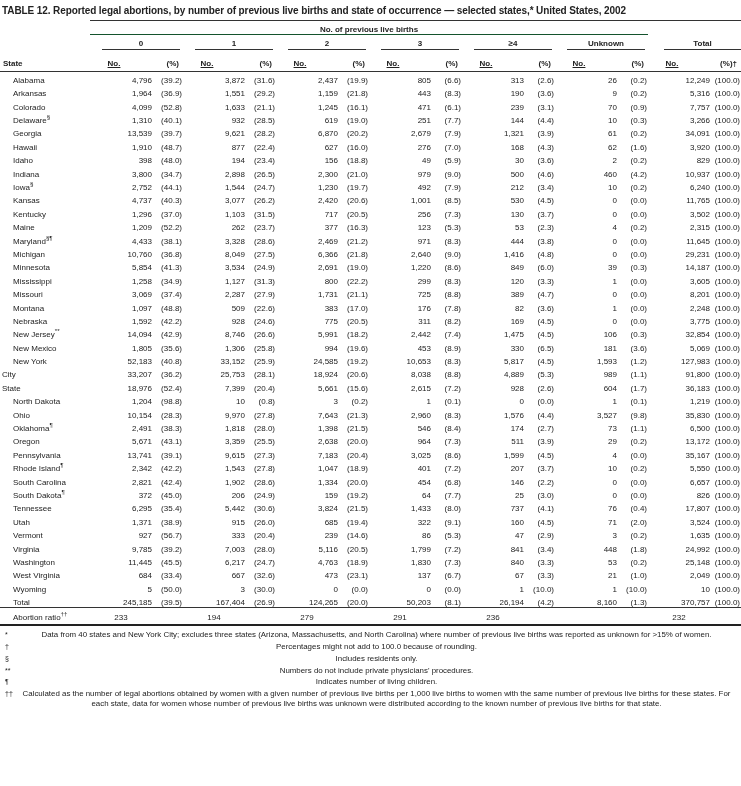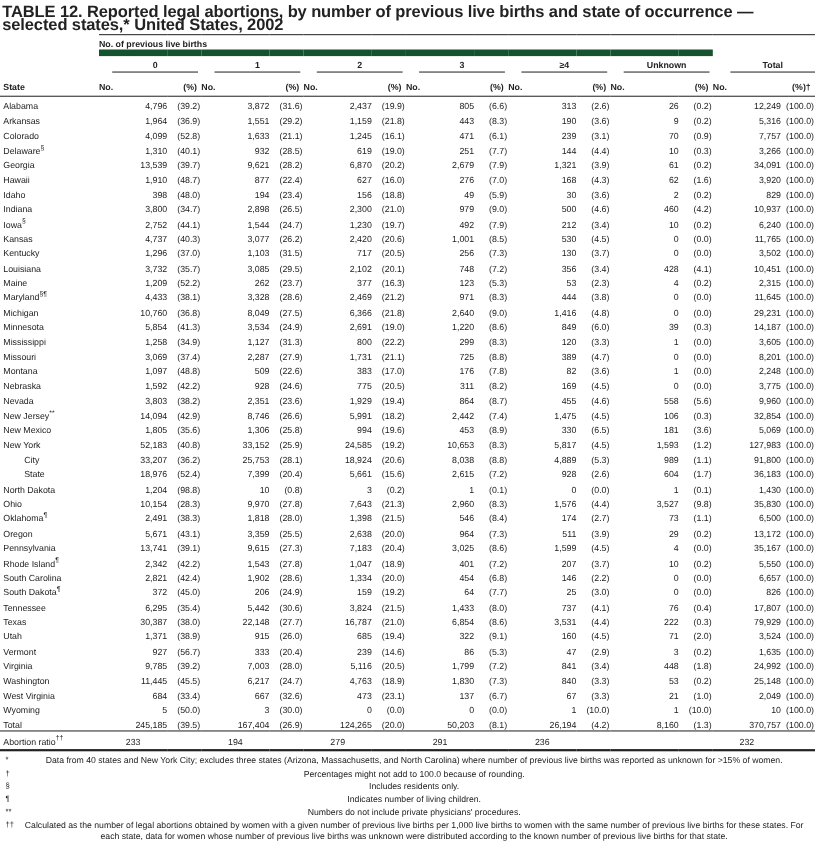--- a/index.html
+++ b/index.html
@@ -1,36 +1,36 @@
 <!DOCTYPE html>
 <html><head>
 <meta charset="utf-8">
 <style>
   html,body{margin:0;padding:0;background:#ffffff;color:#1a1a1a;}
   body{width:741px;font-family:"Liberation Sans","DejaVu Sans",sans-serif;-webkit-font-smoothing:antialiased;}
   .page{width:741px;padding:4px 0 0 0;box-sizing:border-box;}
-  .title{font-size:15px;font-weight:bold;line-height:11.5px;letter-spacing:-0.1px;padding:1px 2px 3px 2px;color:#222;}
+  .title{font-size:10px;font-weight:bold;line-height:11.5px;letter-spacing:-0.1px;padding:1px 2px 3px 2px;color:#222;}
   table{width:741px;border-collapse:collapse;table-layout:fixed;}
   col.c-state{width:90px;}
   col.c-no{width:62px;}
   col.c-pct{width:31px;}
   th,td{font-size:8px;font-weight:normal;padding:0;margin:0;vertical-align:bottom;white-space:nowrap;color:#222;}
   thead .rule-top{border-top:1px solid #333;}
-  th.span-h{text-align:left;font-weight:bold;border-bottom:6px solid #14532d;height:13px;}
+  th.span-h{text-align:center;font-weight:bold;border-bottom:1px solid #14532d;height:13px;}
   th.span-h-pad{height:13px;}
   th.grp-h{height:15px;text-align:center;font-weight:bold;}
   th.grp-h .grp{display:block;border-bottom:1px solid #333;margin:0 3px 0 12px;padding-bottom:1px;}
   th.grp-h.total .grp{margin:0 0 0 16px;}
   tr.subcol-row th{height:18px;border-bottom:1px solid #333;padding-bottom:3px;font-weight:bold;}
   th.state-h{text-align:left;padding-left:3px;}
-  th.no-h{text-align:left;padding-right:14px;}
+  th.no-h{text-align:center;padding-right:14px;text-decoration:underline;}
   th.pct-h{text-align:right;padding-right:4px;}
   tbody td{height:13.4px;}
-  td.state{text-align:left;padding-left:3px;overflow:hidden;}
-  td.state.indent{padding-left:22px;}
+  td.state{text-align:left;padding-left:13px;overflow:hidden;}
+  td.state.indent{padding-left:2px;}
   td.num{text-align:right;}
   td.pct{text-align:right;padding-right:1px;}
   sup{font-size:6.2px;vertical-align:4px;line-height:0;}
   tr.ratio-row td{border-top:1px solid #333;border-bottom:2px solid #222;height:14px;padding-bottom:2px;}
   td.ratio{text-align:center;}
   .footnotes{padding:4px 4px 0 2px;}
   .fn{display:flex;font-size:7.9px;line-height:10.3px;margin-bottom:1.5px;color:#222;}
   .fn-sym{flex:0 0 14px;text-align:left;padding-left:3px;font-size:7px;box-sizing:border-box;}
   .fn-text{flex:1;text-align:center;}
 </style>
@@ -288,37 +288,20 @@
           <td class="num">256</td>
           <td class="pct">(7.3)</td>
           <td class="num">130</td>
           <td class="pct">(3.7)</td>
           <td class="num">0</td>
           <td class="pct">(0.0)</td>
           <td class="num">3,502</td>
           <td class="pct">(100.0)</td>
         </tr>
         <tr>
-          <td class="state">Louisiana</td>
-          <td class="num">3,732</td>
-          <td class="pct">(35.7)</td>
-          <td class="num">3,085</td>
-          <td class="pct">(29.5)</td>
-          <td class="num">2,102</td>
-          <td class="pct">(20.1)</td>
-          <td class="num">748</td>
-          <td class="pct">(7.2)</td>
-          <td class="num">356</td>
-          <td class="pct">(3.4)</td>
-          <td class="num">428</td>
-          <td class="pct">(4.1)</td>
-          <td class="num">10,451</td>
-          <td class="pct">(100.0)</td>
-        </tr>
-        <tr>
           <td class="state">Maine</td>
           <td class="num">1,209</td>
           <td class="pct">(52.2)</td>
           <td class="num">262</td>
           <td class="pct">(23.7)</td>
           <td class="num">377</td>
           <td class="pct">(16.3)</td>
           <td class="num">123</td>
           <td class="pct">(5.3)</td>
           <td class="num">53</td>
@@ -441,37 +424,20 @@
           <td class="num">311</td>
           <td class="pct">(8.2)</td>
           <td class="num">169</td>
           <td class="pct">(4.5)</td>
           <td class="num">0</td>
           <td class="pct">(0.0)</td>
           <td class="num">3,775</td>
           <td class="pct">(100.0)</td>
         </tr>
         <tr>
-          <td class="state">Nevada</td>
-          <td class="num">3,803</td>
-          <td class="pct">(38.2)</td>
-          <td class="num">2,351</td>
-          <td class="pct">(23.6)</td>
-          <td class="num">1,929</td>
-          <td class="pct">(19.4)</td>
-          <td class="num">864</td>
-          <td class="pct">(8.7)</td>
-          <td class="num">455</td>
-          <td class="pct">(4.6)</td>
-          <td class="num">558</td>
-          <td class="pct">(5.6)</td>
-          <td class="num">9,960</td>
-          <td class="pct">(100.0)</td>
-        </tr>
-        <tr>
           <td class="state">New Jersey<sup>**</sup></td>
           <td class="num">14,094</td>
           <td class="pct">(42.9)</td>
           <td class="num">8,746</td>
           <td class="pct">(26.6)</td>
           <td class="num">5,991</td>
           <td class="pct">(18.2)</td>
           <td class="num">2,442</td>
           <td class="pct">(7.4)</td>
           <td class="num">1,475</td>
@@ -556,21 +522,21 @@
           <td class="num">10</td>
           <td class="pct">(0.8)</td>
           <td class="num">3</td>
           <td class="pct">(0.2)</td>
           <td class="num">1</td>
           <td class="pct">(0.1)</td>
           <td class="num">0</td>
           <td class="pct">(0.0)</td>
           <td class="num">1</td>
           <td class="pct">(0.1)</td>
-          <td class="num">1,430</td>
+          <td class="num">1,219</td>
           <td class="pct">(100.0)</td>
         </tr>
         <tr>
           <td class="state">Ohio</td>
           <td class="num">10,154</td>
           <td class="pct">(28.3)</td>
           <td class="num">9,970</td>
           <td class="pct">(27.8)</td>
           <td class="num">7,643</td>
           <td class="pct">(21.3)</td>
@@ -693,37 +659,20 @@
           <td class="pct">(30.6)</td>
           <td class="num">3,824</td>
           <td class="pct">(21.5)</td>
           <td class="num">1,433</td>
           <td class="pct">(8.0)</td>
           <td class="num">737</td>
           <td class="pct">(4.1)</td>
           <td class="num">76</td>
           <td class="pct">(0.4)</td>
           <td class="num">17,807</td>
-          <td class="pct">(100.0)</td>
-        </tr>
-        <tr>
-          <td class="state">Texas</td>
-          <td class="num">30,387</td>
-          <td class="pct">(38.0)</td>
-          <td class="num">22,148</td>
-          <td class="pct">(27.7)</td>
-          <td class="num">16,787</td>
-          <td class="pct">(21.0)</td>
-          <td class="num">6,854</td>
-          <td class="pct">(8.6)</td>
-          <td class="num">3,531</td>
-          <td class="pct">(4.4)</td>
-          <td class="num">222</td>
-          <td class="pct">(0.3)</td>
-          <td class="num">79,929</td>
           <td class="pct">(100.0)</td>
         </tr>
         <tr>
           <td class="state">Utah</td>
           <td class="num">1,371</td>
           <td class="pct">(38.9)</td>
           <td class="num">915</td>
           <td class="pct">(26.0)</td>
           <td class="num">685</td>
           <td class="pct">(19.4)</td>
@@ -865,25 +814,25 @@
       </div>
     <div class="fn">
         <span class="fn-sym">†</span>
         <span class="fn-text">Percentages might not add to 100.0 because of rounding.</span>
       </div>
     <div class="fn">
         <span class="fn-sym">§</span>
         <span class="fn-text">Includes residents only.</span>
       </div>
     <div class="fn">
+        <span class="fn-sym">**</span>
+        <span class="fn-text">Numbers do not include private physicians' procedures.</span>
+      </div>
+    <div class="fn">
         <span class="fn-sym">¶</span>
         <span class="fn-text">Indicates number of living children.</span>
-      </div>
-    <div class="fn">
-        <span class="fn-sym">**</span>
-        <span class="fn-text">Numbers do not include private physicians' procedures.</span>
       </div>
     <div class="fn">
         <span class="fn-sym">††</span>
         <span class="fn-text">Calculated as the number of legal abortions obtained by women with a given number of previous live births per 1,000 live births to women with the same number of previous live births for these states. For each state, data for women whose number of previous live births was unknown were distributed according to the known number of previous live births for that state.</span>
       </div>
   </div>
 </div>
 
 </body></html>

